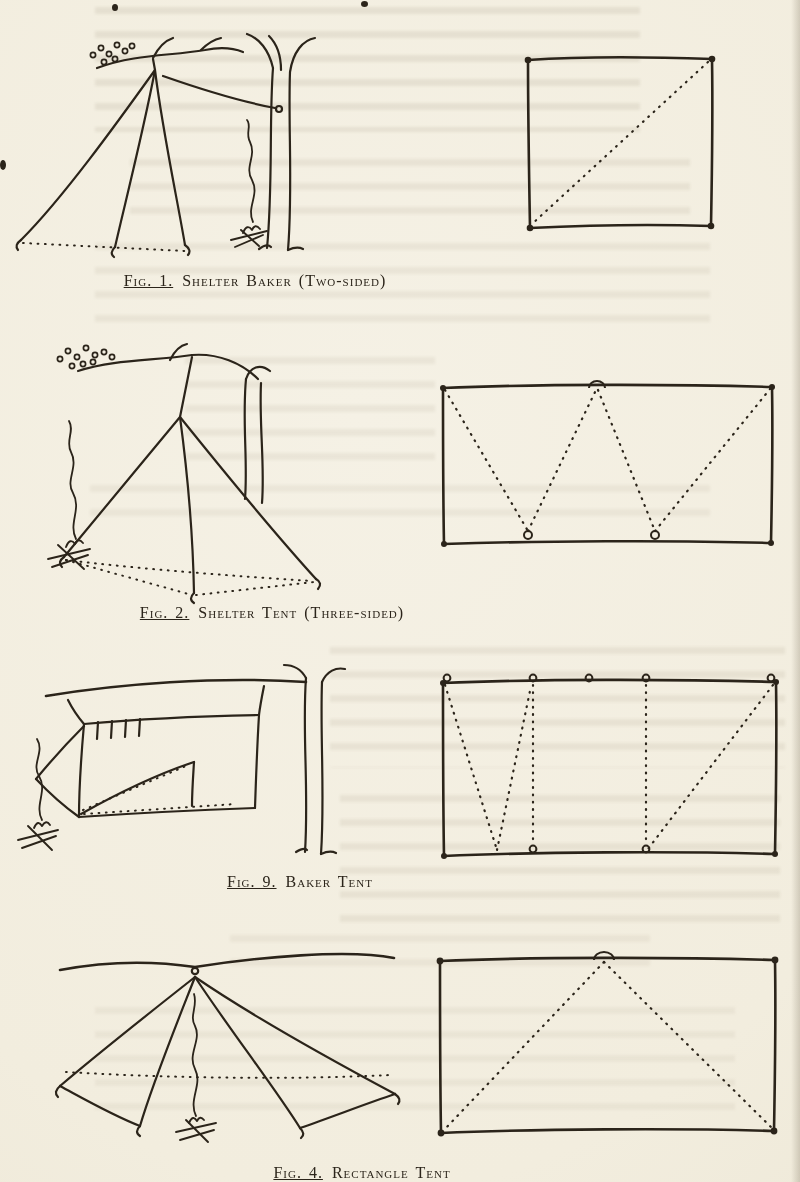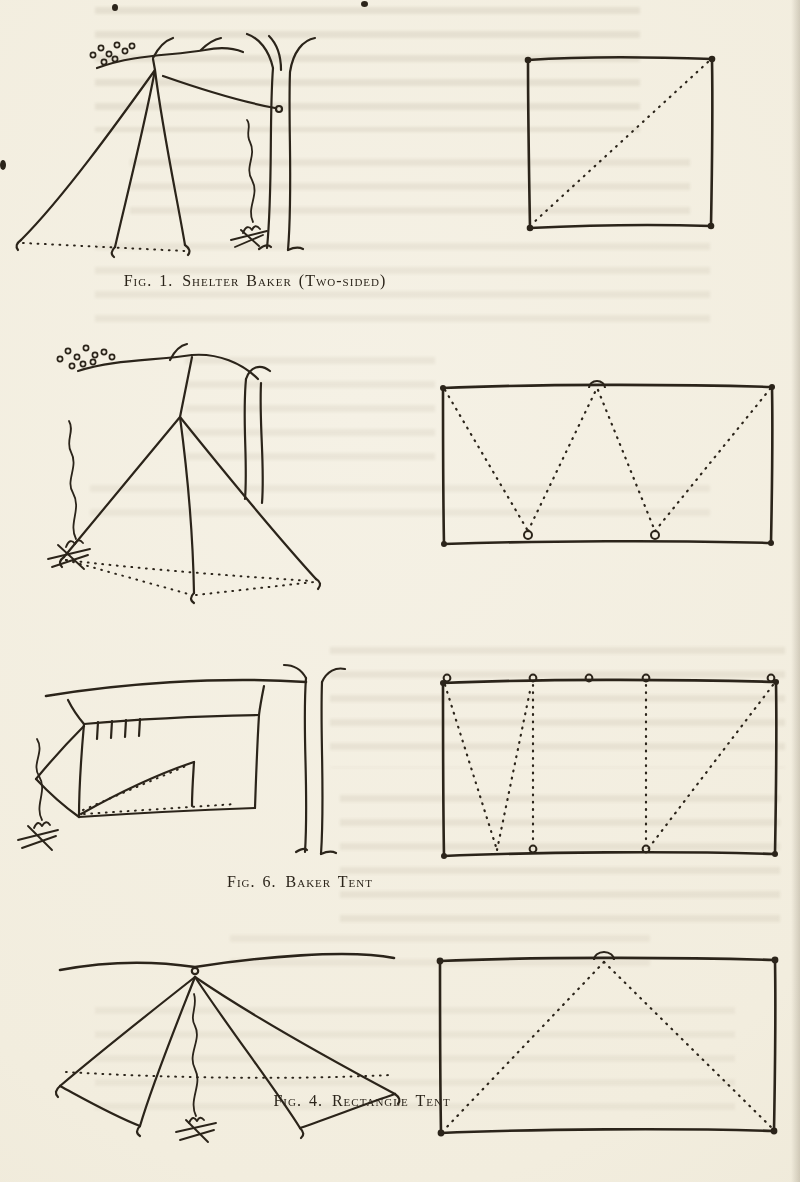--- a/index.html
+++ b/index.html
@@ -13,21 +13,21 @@
     font-family:"Liberation Serif", serif;
   }
   .art{position:absolute;z-index:1;color:var(--ink,#2b241a);}
   .caption{
     position:absolute;z-index:2;margin:0;
     transform:translateX(-50%);
     font-variant:small-caps;
     font-size:16px;letter-spacing:1px;word-spacing:2px;
     white-space:nowrap;color:var(--ink,#2b241a);
   }
-  .fig-label{margin-right:9px;}
+  .fig-label{margin-right:9px;text-decoration:underline;}
   .ghost{
     position:absolute;z-index:0;pointer-events:none;
     filter:blur(1.4px);opacity:.45;
     background-image:repeating-linear-gradient(180deg,
       transparent 0 7px,
       rgba(128,112,86,.26) 7px 14px,
       transparent 14px 24px);
   }
   .speck{position:absolute;z-index:3;background:var(--ink,#2b241a);border-radius:50%;}
   .edge-shade{position:absolute;z-index:4;right:0;top:0;width:9px;height:100%;
@@ -190,20 +190,23 @@
         <path d="M93,153 L161,12"></path>
       <path d="M163,12 L220,153"></path>
         <path d="M220,153 L335,11"></path>
     </g>
     <g fill="none" stroke="currentColor" stroke-width="2">
       <circle cx="93" cy="157" r="4"></circle>
         <circle cx="220" cy="157" r="4"></circle>
     </g>
   </svg>
 
+  <p class="caption" style="left:272px;top:604px">
+    <span class="fig-label">Fig. 2.</span><span class="fig-title">Shelter Tent (Three-sided)</span>
+  </p>
 
   <svg class="art" style="left:8px;top:660px" width="355" height="210" viewBox="0 0 355 210">
     <g fill="none" stroke="currentColor" stroke-width="2.2" stroke-linecap="round" stroke-linejoin="round">
       <path stroke-width="2.6" d="M38,36 C110,24 210,16 298,22"></path>
       <g>
         <path d="M60,40 C64,48 70,57 76,64"></path>
         <path d="M256,26 C254,36 252,46 251,55"></path>
         <path d="M76,64 C130,59 195,56 251,55"></path>
         <path d="M90,62 L89,79"></path>
           <path d="M104,61 L103,78"></path>
@@ -264,21 +267,21 @@
     <g fill="none" stroke="currentColor" stroke-width="2.2" stroke-linecap="round" stroke-dasharray="0.8 6.5">
       <path d="M98,13 L98,173"></path>
         <path d="M211,13 L211,173"></path>
       <path d="M10,13 L62,178"></path>
         <path d="M62,178 L96,14"></path>
       <path d="M338,13 L213,177"></path>
     </g>
   </svg>
 
   <p class="caption" style="left:300px;top:873px">
-    <span class="fig-label">Fig. 6.</span><span class="fig-title">Baker Tent</span>
+    <span class="fig-label">Fig. 9.</span><span class="fig-title">Baker Tent</span>
   </p>
 
   <svg class="art" style="left:48px;top:936px" width="360" height="222" viewBox="0 0 360 222">
     <g fill="none" stroke="currentColor" stroke-width="2.2" stroke-linecap="round" stroke-linejoin="round">
       <path stroke-width="2.6" d="M12,34 C70,23 120,27 147,31 C210,21 300,13 346,22"></path>
       <g>
         <circle cx="147" cy="35" r="3.2"></circle>
         <path d="M147,41 C100,78 52,116 12,150"></path>
         <path d="M147,41 C207,82 287,126 347,158"></path>
         <path d="M147,41 C127,92 105,146 92,190"></path>
@@ -316,17 +319,17 @@
       <circle cx="342" cy="181" r="3.4"></circle>
         <circle cx="9" cy="183" r="3.4"></circle>
     </g>
     <path fill="none" stroke="currentColor" stroke-width="2" d="M162,10 A10,8 0 0 1 182,10"></path>
     <g fill="none" stroke="currentColor" stroke-width="2.2" stroke-linecap="round" stroke-dasharray="0.8 6.5">
       <path d="M172,12 L12,180"></path>
       <path d="M172,12 L340,178"></path>
     </g>
   </svg>
 
-  <p class="caption" style="left:362px;top:1092px">
+  <p class="caption" style="left:362px;top:1164px">
     <span class="fig-label">Fig. 4.</span><span class="fig-title">Rectangle Tent</span>
   </p>
 
 </div>
 
 </body></html>

